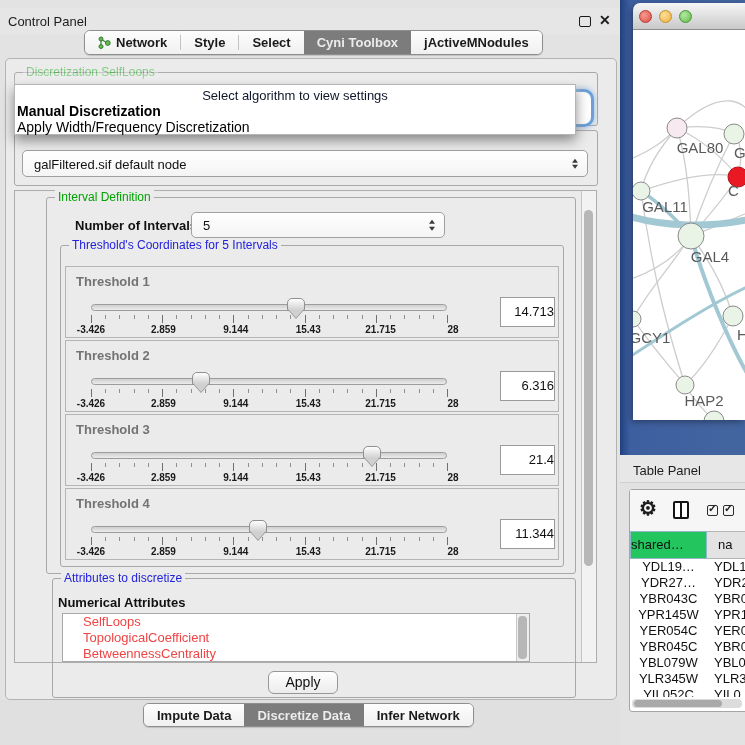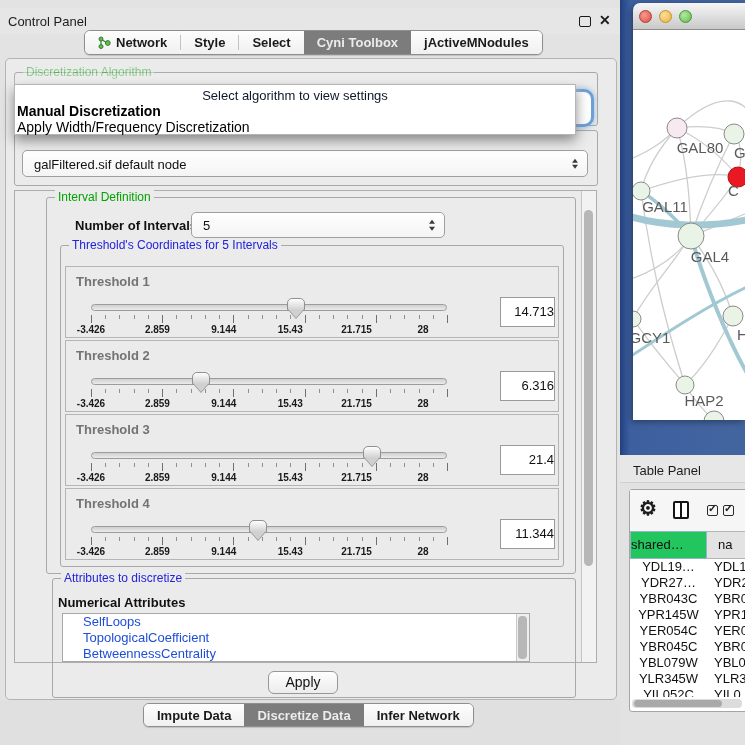--- a/index.html
+++ b/index.html
@@ -48,30 +48,30 @@
   .noi-combo { left:191px; top:212px; width:254px; height:26px; }
   .thr-group { left:60px; top:245px; width:504px; height:322px; }
 
   .thr-row { left:65px; width:494px; height:72px; border:1px solid #b5b5b5; background:#ebebeb; }
   .thr-label { position:absolute; left:10px; top:7px; font-size:13px; font-weight:bold; color:#737373; }
   .track { position:absolute; left:25px; top:37px; width:356px; height:7px; border:1px solid #9c9c9c; border-radius:4px; background:linear-gradient(#cfcfcf,#ececec); }
   .ticks-minor { position:absolute; left:25px; top:48px; width:358px; height:4px;
       background-image:repeating-linear-gradient(to right,#8f8f8f 0,#8f8f8f 1px,transparent 1px,transparent 14.24px); }
   .ticks-major { position:absolute; left:25px; top:48px; width:358px; height:8px;
       background-image:repeating-linear-gradient(to right,#6f6f6f 0,#6f6f6f 1px,transparent 1px,transparent 71.2px); }
-  .tick-labels { position:absolute; left:25px; top:57px; width:332px; height:12px; }
+  .tick-labels { position:absolute; left:25px; top:57px; width:362px; height:12px; }
   .tick-labels span { position:absolute; transform:translateX(-50%); font-size:10px; font-weight:bold; color:#1a1a1a; white-space:nowrap; }
   .slider-thumb { position:absolute; top:31px; width:18px; height:13px; background:linear-gradient(#fefefe,#d0d0d0); border:1px solid #909090; border-radius:5px 5px 2px 2px; }
   .slider-thumb::after { content:""; position:absolute; left:1px; top:11px; border-left:7px solid transparent; border-right:7px solid transparent; border-top:8px solid #d0d0d0; filter:drop-shadow(0 1px 0 #909090); }
   .thr-value { position:absolute; left:434px; top:30px; width:55px; height:30px; background:#fff; border:1px solid #9a9a9a; font-size:13px; color:#111; text-align:right; line-height:28px; padding-right:0; }
 
   .attrs-group { left:52px; top:578px; width:524px; height:120px; }
   .attrs-label { left:58px; top:595px; font-size:13px; font-weight:bold; color:#111; }
   .listbox { left:62px; top:613px; width:468px; height:49px; background:#fff; border:1px solid #a8a8a8; overflow:hidden; }
-  .listbox .li { font-size:13px; color:#1d4ed8; padding-left:20px; line-height:16px; white-space:nowrap; }
+  .listbox .li { font-size:13px; color:#ef4444; padding-left:20px; line-height:16px; white-space:nowrap; }
   .list-scroll { left:516px; top:614px; width:13px; height:47px; background:#efefef; border-left:1px solid #c8c8c8; }
   .list-thumb { left:518px; top:616px; width:9px; height:43px; background:#b7b7b7; border-radius:4px; }
 
   .apply-btn { left:268px; top:671px; width:70px; height:23px; background:linear-gradient(#fefefe,#ececec); border:1px solid #979797; border-radius:6px; font-size:14px; color:#111; text-align:center; line-height:21px; }
 
   .cp-bottom { left:0; top:700px; width:620px; height:45px; background:#e0e0e0; }
   .tabgroup-bottom { left:143px; top:703px; height:24px; }
 
   
   .desktop { left:620px; top:0; width:125px; height:455px; background:linear-gradient(to right,#203f7c 0,#2d4e8e 4px,#3e5f9f 10px,#43659f 100%); }
@@ -134,21 +134,21 @@
   <div class="tab"><span>Style</span></div>
   <div class="tab-sep"></div>
   <div class="tab"><span>Select</span></div>
   <div class="tab selected"><span>Cyni Toolbox</span></div>
   <div class="tab"><span>jActiveMNodules</span></div>
 </div>
 
 <div class="abs main-panel"></div>
 
 <div class="abs group algo-group">
-  <span class="gtitle green" style="opacity:.45">Discretization Algorithm</span>
+  <span class="gtitle green" style="opacity:.45">Discretization SelfLoops</span>
 </div>
 <div class="abs algo-combo"></div>
 
 <div class="abs group td-group">
   <span class="gtitle" style="color:#111">Table Data</span>
 </div>
 <div class="abs combo td-combo">
   <span class="combo-text">galFiltered.sif default node</span>
   <span class="arrows">
       <i class="up"></i>

